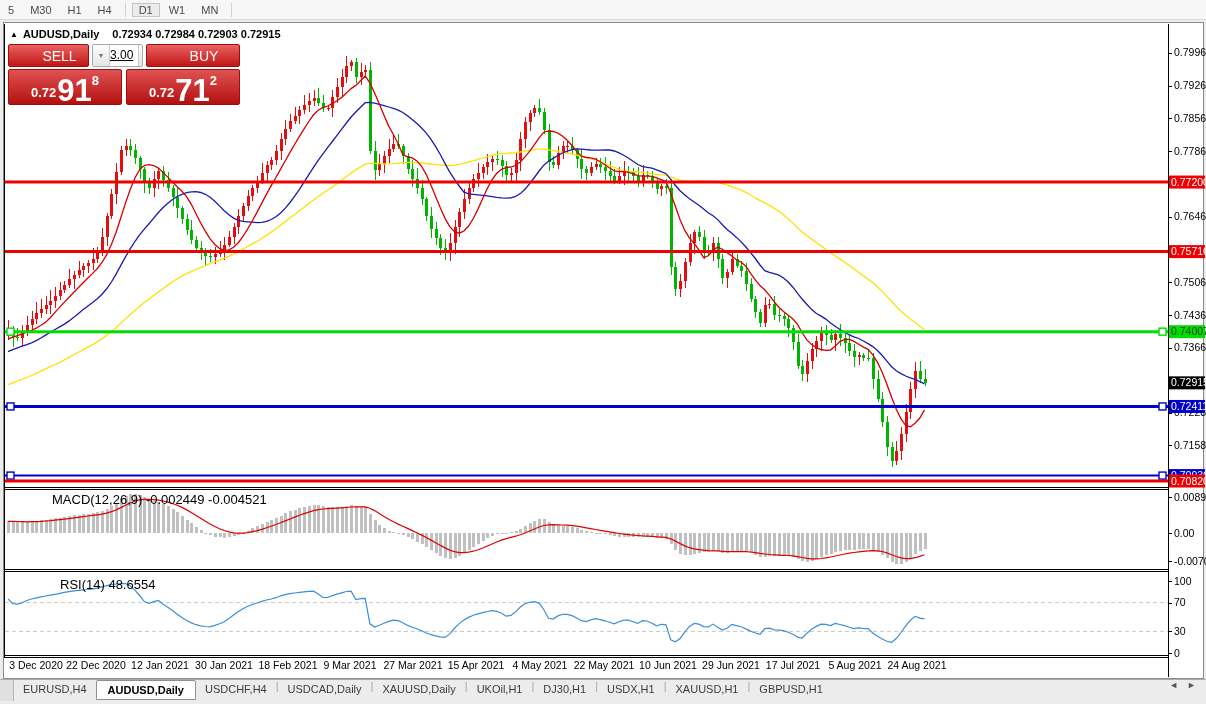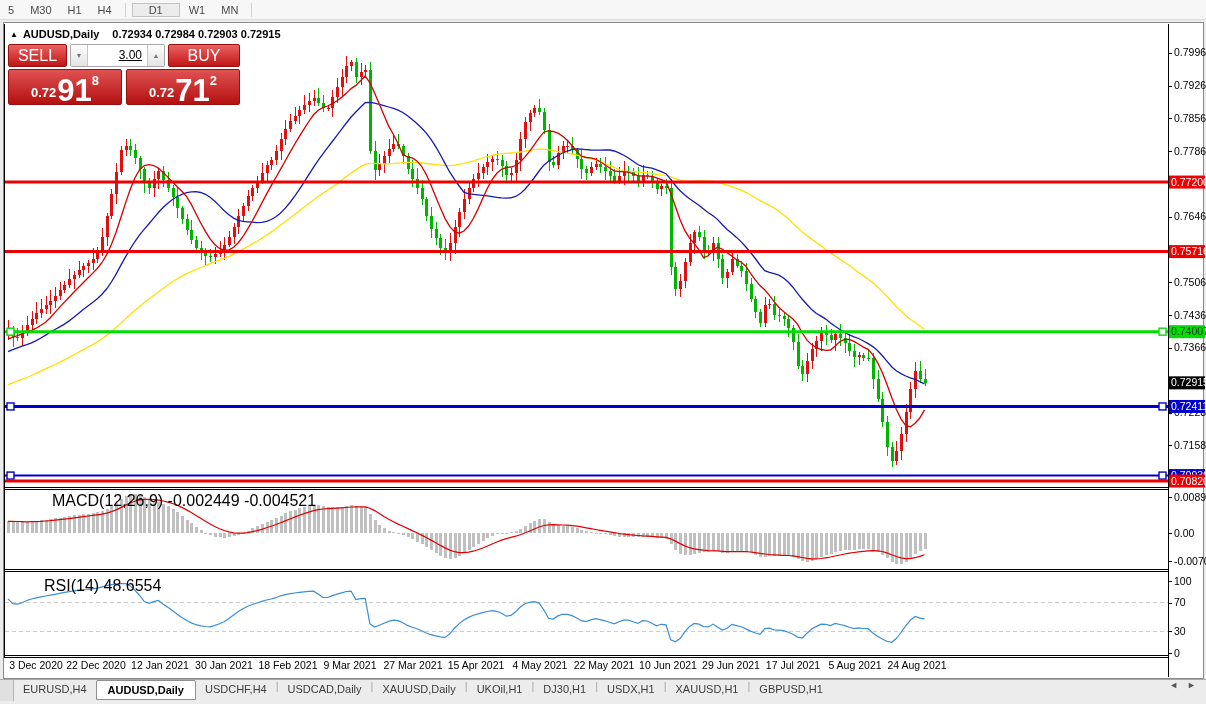--- a/index.html
+++ b/index.html
@@ -2,48 +2,48 @@
 <html><head>
 <meta charset="utf-8">
 <style>
   html,body{margin:0;padding:0;background:#dcdcdc;font-family:"Liberation Sans",sans-serif;}
   .screen{position:relative;width:1206px;height:704px;background:#ececec;overflow:hidden;}
   svg.chart{position:absolute;left:0;top:0;z-index:1;font-family:"Liberation Sans",sans-serif;}
   
   .toolbar{position:absolute;left:0;top:0;width:1206px;height:19px;background:#f7f7f7;
     border-bottom:1px solid #dcdcdc;display:flex;align-items:center;font-size:11px;color:#4a4a4a;z-index:2;}
   .tf{padding:1px 7px;margin:0 1px;cursor:default;}
-  .tf.active{background:#ececec;border:1px solid #c4c4c4;padding:0 16px;}
+  .tf.active{background:#ececec;border:1px solid #c4c4c4;padding:0 6px;}
   .tf-sep{width:1px;height:14px;background:#d2d2d2;margin:0 5px;}
   
   .chart-title{position:absolute;left:10px;top:28px;font-size:11px;font-weight:bold;color:#000;z-index:3;white-space:pre;}
   .chart-title .arrow{font-size:8px;vertical-align:1px;margin-right:5px;}
   .chart-title .ohlc{margin-left:13px;}
   
   .oneclick{position:absolute;left:8px;top:44px;width:232px;z-index:3;}
   .oc-row1{display:flex;height:23px;}
-  .btn-sell,.btn-buy{background:linear-gradient(#ea6262,#c01616);color:#fff;font-size:16px;
-    display:flex;align-items:center;justify-content:center;border:1px solid #9d0e0e;border-radius:2px;cursor:pointer;}
+  .btn-sell,.btn-buy{background:linear-gradient(#ea6262,#c01616);color:#fff;font-size:14px;
+    display:flex;align-items:center;justify-content:center;border:1px solid #9d0e0e;border-radius:2px;cursor:pointer;padding-left:22px;}
   .btn-sell{width:57px;}
   .btn-buy{width:70px;}
   .vol{flex:1;display:flex;margin:0 3px;border:1px solid #a8a8a8;background:#fff;border-radius:2px;overflow:hidden;}
   .vol-btn{width:17px;background:linear-gradient(#fdfdfd,#e4e4e4);color:#777;font-size:7px;
     display:flex;align-items:center;justify-content:center;border:0;cursor:pointer;}
   .vol-btn.left{border-right:1px solid #c8c8c8;}
   .vol-btn.right{border-left:1px solid #c8c8c8;}
   .vol-val{flex:1;text-align:right;padding-right:5px;font-size:12px;line-height:21px;color:#000;text-decoration:underline;}
   .oc-row2{display:flex;margin-top:2px;height:36px;}
   .price-box{flex:1;background:linear-gradient(#e05252,#b31010);color:#fff;display:flex;align-items:flex-end;
     justify-content:center;border-radius:2px;border:1px solid #9d0e0e;}
   .price-box + .price-box{margin-left:4px;}
   .pb-small{font-size:13px;font-weight:bold;margin:18px 1px 4px 0;}
   .pb-big{font-size:31px;font-weight:bold;line-height:0.85;}
   .pb-sup{font-size:13px;font-weight:bold;margin-bottom:16px;}
   
-  .ind-label{position:absolute;font-size:16px;color:#000;z-index:3;padding-left:44px;}
+  .ind-label{position:absolute;font-size:13px;color:#000;z-index:3;padding-left:44px;}
   
   .tabbar{position:absolute;left:0;top:679px;width:1206px;height:22px;background:#ececec;
     border-top:1px solid #aaa;display:flex;align-items:flex-start;font-size:11px;color:#3c3c3c;z-index:2;}
   .tab-corner{width:13px;height:21px;background:#e0e0e0;border-right:1px solid #b4b4b4;}
   .tab{padding:3px 9px;cursor:pointer;white-space:nowrap;}
   .tab.active{background:#fff;border:1px solid #8f8f8f;border-radius:2px 2px 0 0;font-weight:bold;color:#000;padding:3px 11px;}
   .tab-sep{color:#a8a8a8;}
   .tab-arrows{margin-left:auto;margin-right:10px;color:#555;font-size:9px;display:flex;gap:9px;}
   .tab-arrows span{cursor:pointer;}
 </style>
@@ -801,21 +801,21 @@
       </div>
       <div class="price-box">
         <span class="pb-small">0.72</span>
         <span class="pb-big">71</span>
         <span class="pb-sup">2</span>
       </div>
     </div>
   </div>
 
   <div class="ind-label" style="left:8px;top:492px;">MACD(12,26,9) -0.002449 -0.004521</div>
-  <div class="ind-label" style="left:0;top:577px;">RSI(14) 48.6554</div>
+  <div class="ind-label" style="left:16px;top:577px;">RSI(14) 48.6554</div>
 
   <div class="tabbar" id="tabbar">
       <div class="tab-corner"></div>
       <div class="tab">EURUSD,H4</div>
       <div class="tab active">AUDUSD,Daily</div>
       <div class="tab">USDCHF,H4</div>
       <span class="tab-sep">|</span>
       <div class="tab">USDCAD,Daily</div>
       <span class="tab-sep">|</span>
       <div class="tab">XAUUSD,Daily</div>

